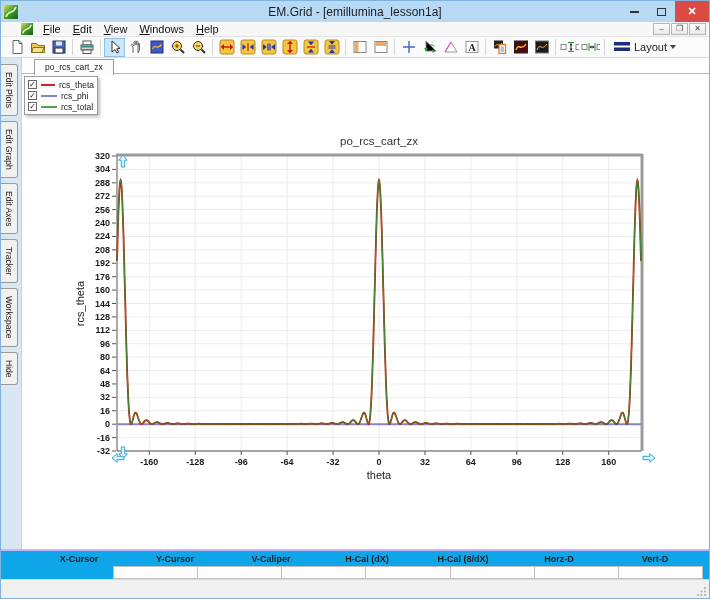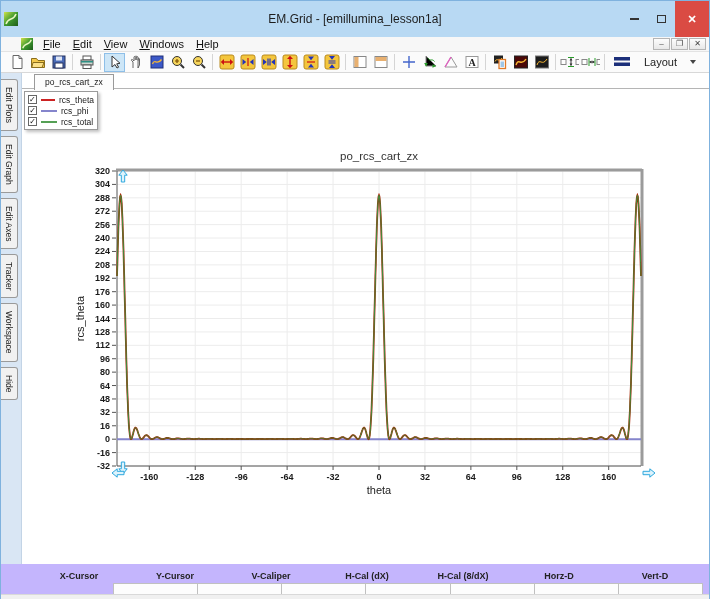--- a/index.html
+++ b/index.html
@@ -1,62 +1,62 @@
 <!DOCTYPE html>
 <html><head>
 <meta charset="utf-8">
 <style>
   * { box-sizing: border-box; margin: 0; padding: 0; }
   html,body { width:710px; height:599px; overflow:hidden; font-family:"Liberation Sans",sans-serif; }
   #window { position:relative; width:710px; height:599px; border:1px solid #7fb2de; background:#fff; }
 
   
-  .titlebar { height:36px; background:#b8d9f3; display:flex; align-items:center; position:relative; }
+  .titlebar { height:21px; background:#b8d9f3; display:flex; align-items:center; position:relative; }
   .titlebar .title { position:absolute; left:0; right:0; text-align:center; font-size:12px; color:#1d1d1d; }
   .app-icon { margin-left:3px; z-index:2; }
   .win-controls { margin-left:auto; display:flex; height:100%; z-index:2; }
   .win-btn { width:27px; height:100%; display:flex; align-items:center; justify-content:center; font-size:11px; color:#333; cursor:default; }
   .win-btn.close { width:34px; background:#da4b43; color:#fff; font-weight:bold; }
   .glyph-min { width:9px; height:2px; background:#333; }
   .glyph-max { width:9px; height:8px; border:1px solid #333; }
 
   
   .menubar { height:15px; background:#f7f7f7; border-bottom:1px solid #e3e3e3; display:flex; align-items:center; padding-left:18px; }
   .menu-items { display:flex; align-items:center; }
   .menu-item { font-size:11px; color:#111; padding:0 6px; }
   .mdi-controls { margin-left:auto; display:flex; gap:1px; padding-right:3px; }
   .mdi-btn { width:17px; height:12px; border:1px solid #b5b5b5; background:linear-gradient(#fdfdfd,#e8e8e8); font-size:8px; line-height:10px; text-align:center; color:#444; }
 
   
   .toolbar { height:21px; background:#fbfbfb; border-bottom:1px solid #d8d8d8; display:flex; align-items:center; padding-left:5px; }
   .tb-btn { width:21px; height:19px; display:flex; align-items:center; justify-content:center; border:1px solid transparent; }
   .tb-btn.selected { background:#cde6f7; border:1px solid #8ebfe8; }
   .tb-sep { width:1px; height:16px; background:#d5d5d5; margin:0 3px; }
-  .layout-btn { display:flex; align-items:center; gap:13px; padding:0 5px; height:19px; font-size:11px; color:#222; }
+  .layout-btn { display:flex; align-items:center; gap:3px; padding:0 5px; height:19px; font-size:11px; color:#222; }
   .caret { width:0; height:0; border-left:3px solid transparent; border-right:3px solid transparent; border-top:4px solid #444; }
 
   
   .dock { display:flex; height:491px; }
   .side-tabs { width:21px; background:#d9e6f4; display:flex; flex-direction:column; align-items:flex-start; padding-top:6px; gap:5px; border-right:1px solid #c3d4e6; }
   .side-tab { writing-mode:vertical-rl; font-size:8.5px; color:#222; background:#f1f1f1; border:1px solid #9a9a9a; border-left:none; border-radius:0 3px 3px 0; padding:7px 3px; }
   .doc-area { flex:1; display:flex; flex-direction:column; background:#fff; }
   .tabstrip { height:16px; border-bottom:1px solid #b5b5b5; position:relative; background:#fff; }
   .doc-tab { position:absolute; left:12px; top:1px; height:16px; padding:2px 10px 0 10px; font-size:8.5px; color:#222; background:#fcfcfc; border:1px solid #9a9a9a; border-bottom:none; z-index:2; }
   .canvas { position:relative; flex:1; background:#fff; }
   #plot-svg { position:absolute; left:0; top:0; }
 
   
   .legend { position:absolute; left:2px; top:2px; width:74px; background:#fff; border:1px solid #9a9a9a; box-shadow:2px 2px 3px rgba(0,0,0,.25); padding:2px 3px; z-index:5; }
   .legend-row { display:flex; align-items:center; height:11px; }
   .legend-cb { width:9px; height:9px; border:1px solid #666; background:#fff; font-size:8px; line-height:8px; text-align:center; color:#111; }
   .legend-line { width:16px; height:2px; margin:0 4px 0 4px; }
   .legend-label { font-size:8.5px; color:#222; }
 
   
-  .readout { height:30px; background:#c4b5fd; border-top:4px solid #c4b5fd; position:relative; }
+  .readout { height:30px; background:#0ea5e9; border-top:2px solid #c4b5fd; position:relative; }
   .readout-headers { position:absolute; left:30px; right:6px; top:3px; display:flex; }
   .col-label { flex:1; text-align:center; font-size:9px; font-weight:bold; color:#222; }
   .readout-cells { position:absolute; left:112px; right:6px; top:15px; display:flex; height:13px; }
   .readout-cell { flex:1; border:1px solid #c0c0c0; border-left:none; background:#fdfdfd; }
   .readout-cell:first-child { border-left:1px solid #c0c0c0; }
 
   
   .statusbar { height:19px; background:#f0f0f0; border-top:1px solid #d9d9d9; position:relative; }
   .grip { position:absolute; right:2px; bottom:2px; }
 </style>

